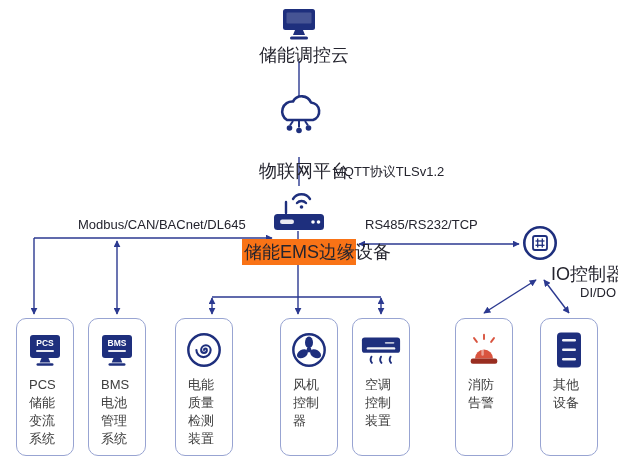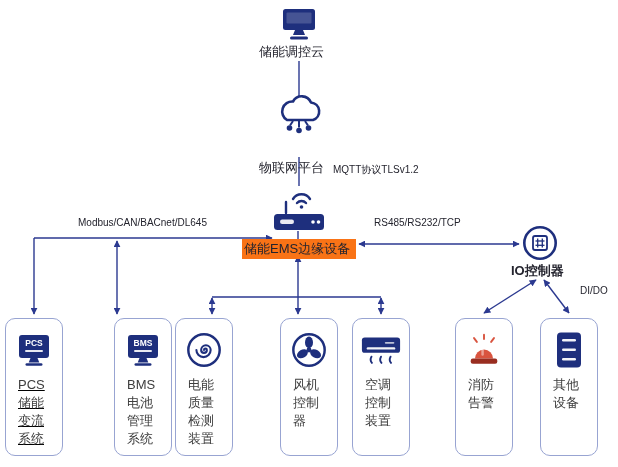--- a/index.html
+++ b/index.html
@@ -6,24 +6,24 @@
   html,body { background:#ffffff; }
   body { font-family:"Liberation Sans","DejaVu Sans",sans-serif; }
   .canvas { position:relative; width:618px; height:467px; background:#ffffff; overflow:hidden; }
 
   .wires { position:absolute; left:0; top:0; }
   .wires line { stroke:var(--line); stroke-width:1.4; fill:none; }
   .arrowhead { fill:var(--line); }
 
   .abs { position:absolute; }
 
-  .node-label { position:absolute; font-size:13px; color:var(--label_dark); text-align:left; white-space:nowrap; }
-  .proto-label { position:absolute; font-size:10px; color:var(--label_dark); white-space:nowrap; }
+  .node-label { position:absolute; font-size:18px; color:var(--label_dark); text-align:center; white-space:nowrap; }
+  .proto-label { position:absolute; font-size:13px; color:var(--label_dark); white-space:nowrap; }
   .bg-white { background:#f97316; padding:1px 2px; }
-  .bold { font-weight:700; }
+  .bold { font-weight:400;margin-left:40px; }
 
   .device-box { position:absolute; top:318px; width:58px; height:138px; border:1.5px solid var(--box_border);
                 border-radius:10px; background:#ffffff; padding-top:9px; }
   .device-icon { height:44px; display:flex; align-items:center; justify-content:center; }
   .device-label { margin-top:4px; padding-left:12px; font-size:13px; line-height:18px; color:var(--device_label); }
   .device-label span { display:block; }
 </style>
 </head>
 <body>
 
@@ -87,57 +87,57 @@
       <circle cx="32.5" cy="21" r="1.8" fill="var(--navy)"></circle>
       <rect x="5" y="28" width="50" height="16" rx="3.5" fill="var(--navy)"></rect>
       <rect x="11" y="33.5" width="14" height="4.5" rx="2.2" fill="#fff" opacity="0.9"></rect>
       <circle cx="44" cy="36" r="1.8" fill="#fff"></circle>
       <circle cx="49.5" cy="36" r="1.8" fill="#fff"></circle>
     </svg>
   </div>
   <div class="node-label bg-white" style="left:242px; top:239px; width:114px;">储能EMS边缘设备</div>
 
   <div class="proto-label" style="left:58px; top:217px;margin-left:20px;">Modbus/CAN/BACnet/DL645</div>
-  <div class="proto-label" style="left:374px; top:217px;text-align:right;">RS485/RS232/TCP</div>
+  <div class="proto-label" style="left:365px; top:217px;text-align:right;">RS485/RS232/TCP</div>
 
   <div class="abs" style="left:522px; top:225px;">
     <svg width="36" height="36" viewBox="0 0 36 36">
       <circle cx="18" cy="18" r="15.7" fill="#fff" stroke="var(--navy)" stroke-width="2.6"></circle>
       <rect x="11" y="11" width="14" height="14" rx="2" fill="none" stroke="var(--navy)" stroke-width="1.8"></rect>
       <g stroke="var(--navy)" stroke-width="1.3">
         <line x1="15.7" y1="13.5" x2="15.7" y2="22.5"></line>
         <line x1="20.3" y1="13.5" x2="20.3" y2="22.5"></line>
         <line x1="13.5" y1="16" x2="22.5" y2="16"></line>
         <line x1="13.5" y1="20.3" x2="22.5" y2="20.3"></line>
       </g>
     </svg>
   </div>
   <div class="node-label bold" style="left:511px; top:262px; width:58px;">IO控制器</div>
 
   <div class="proto-label" style="left:572px; top:285px;margin-left:8px;">DI/DO</div>
 
-  <div class="device-box" style="left:5px;text-decoration:underline;">
+  <div class="device-box" style="left:16px;">
     <div class="device-icon">
       <svg width="36" height="34" viewBox="0 0 36 34">
         <rect x="3" y="2" width="30" height="23" rx="3" fill="var(--navy)"></rect>
         <text x="18" y="13" text-anchor="middle" font-size="8.5" font-weight="bold" fill="#ffffff">PCS</text>
         <rect x="9" y="17" width="18" height="2" rx="1" fill="#fff" opacity="0.9"></rect>
         <path d="M14.5 25 h7 l1.8 4.5 h-10.6 z" fill="var(--navy)"></path>
         <rect x="9.5" y="30.2" width="17" height="2.6" rx="1.3" fill="var(--navy)"></rect>
       </svg>
     </div>
     <div class="device-label">
       <span>PCS</span>
       <span>储能</span>
       <span>变流</span>
       <span>系统</span>
     </div>
   </div>
 
-  <div class="device-box" style="left:88px;margin-left:26px;">
+  <div class="device-box" style="left:88px;">
     <div class="device-icon">
       <svg width="36" height="34" viewBox="0 0 36 34">
         <rect x="3" y="2" width="30" height="23" rx="3" fill="var(--navy)"></rect>
         <text x="18" y="13" text-anchor="middle" font-size="8.5" font-weight="bold" fill="#ffffff">BMS</text>
         <rect x="9" y="17" width="18" height="2" rx="1" fill="#fff" opacity="0.9"></rect>
         <path d="M14.5 25 h7 l1.8 4.5 h-10.6 z" fill="var(--navy)"></path>
         <rect x="9.5" y="30.2" width="17" height="2.6" rx="1.3" fill="var(--navy)"></rect>
       </svg>
     </div>
     <div class="device-label">

